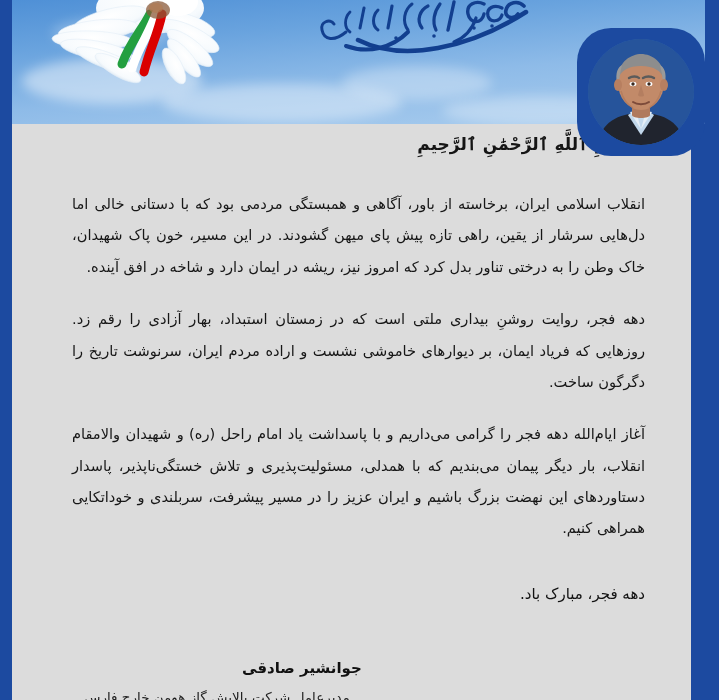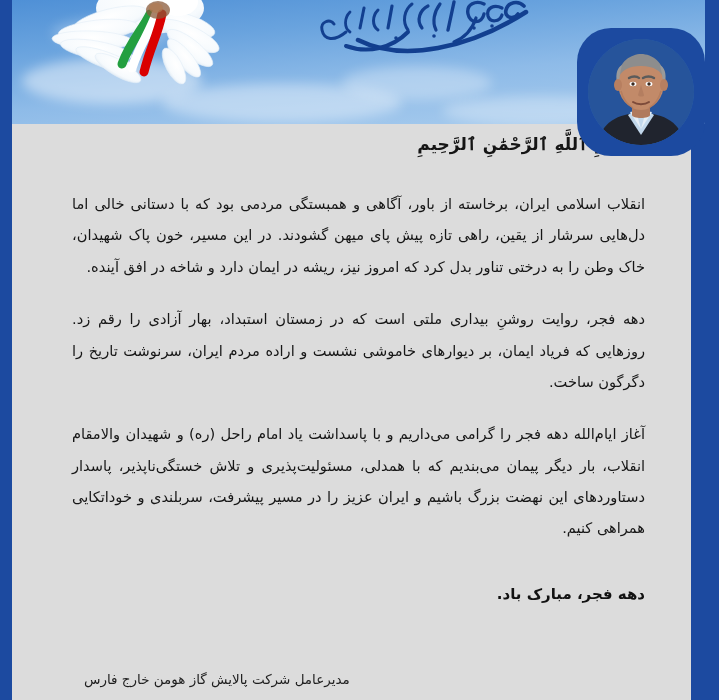--- a/index.html
+++ b/index.html
@@ -142,21 +142,21 @@
     margin: 0 0 21px 0;
   }
   .body-text p:last-child { margin-bottom: 0; }
 
   .closing {
     position: absolute;
     top: 461px;
     right: 46px;
     direction: rtl;
     font-size: 15px;
-    font-weight: bold;
+    font-weight: normal;
     color: #121212;
   }
 
   .signature {
     position: absolute;
     left: 60px;
     top: 535px;
     direction: rtl;
     text-align: right;
   }
@@ -321,17 +321,18 @@
 
     <div class="body-text">
       <p>انقلاب اسلامی ایران، برخاسته از باور، آگاهی و همبستگی مردمی بود که با دستانی خالی اما دل‌هایی سرشار از یقین، راهی تازه پیش پای میهن گشودند. در این مسیر، خون پاک شهیدان، خاک وطن را به درختی تناور بدل کرد که امروز نیز، ریشه در ایمان دارد و شاخه در افق آینده.</p>
       <p>دهه فجر، روایت روشنِ بیداری ملتی است که در زمستان استبداد، بهار آزادی را رقم زد. روزهایی که فریاد ایمان، بر دیوارهای خاموشی نشست و اراده مردم ایران، سرنوشت تاریخ را دگرگون ساخت.</p>
       <p>آغاز ایام‌الله دهه فجر را گرامی می‌داریم و با پاسداشت یاد امام راحل (ره) و شهیدان والامقام انقلاب، بار دیگر پیمان می‌بندیم که با همدلی، مسئولیت‌پذیری و تلاش خستگی‌ناپذیر، پاسدار دستاوردهای این نهضت بزرگ باشیم و ایران عزیز را در مسیر پیشرفت، سربلندی و خوداتکایی همراهی کنیم.</p>
     </div>
 
     <div class="closing">دهه فجر، مبارک باد.</div>
 
     <div class="signature">
+      <p class="sig-name">جوانشیر صادقی</p>
       <p class="sig-title">مدیرعامل شرکت پالایش گاز هومن خارج فارس</p>
     </div>
 
   </div>
 </div>
 
 </body></html>

